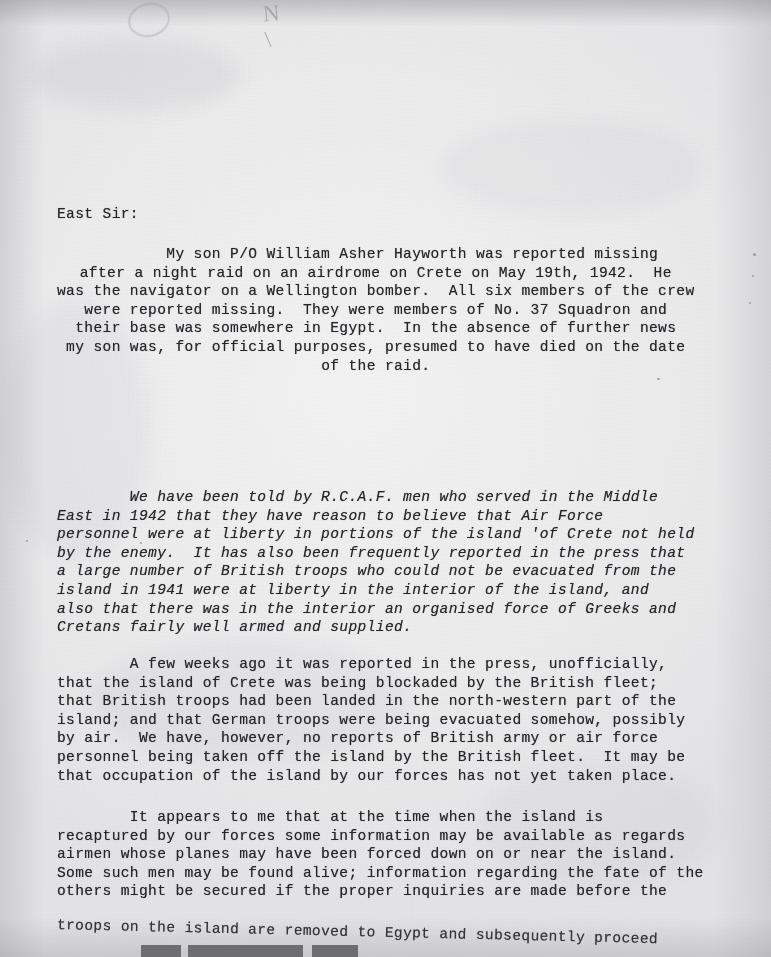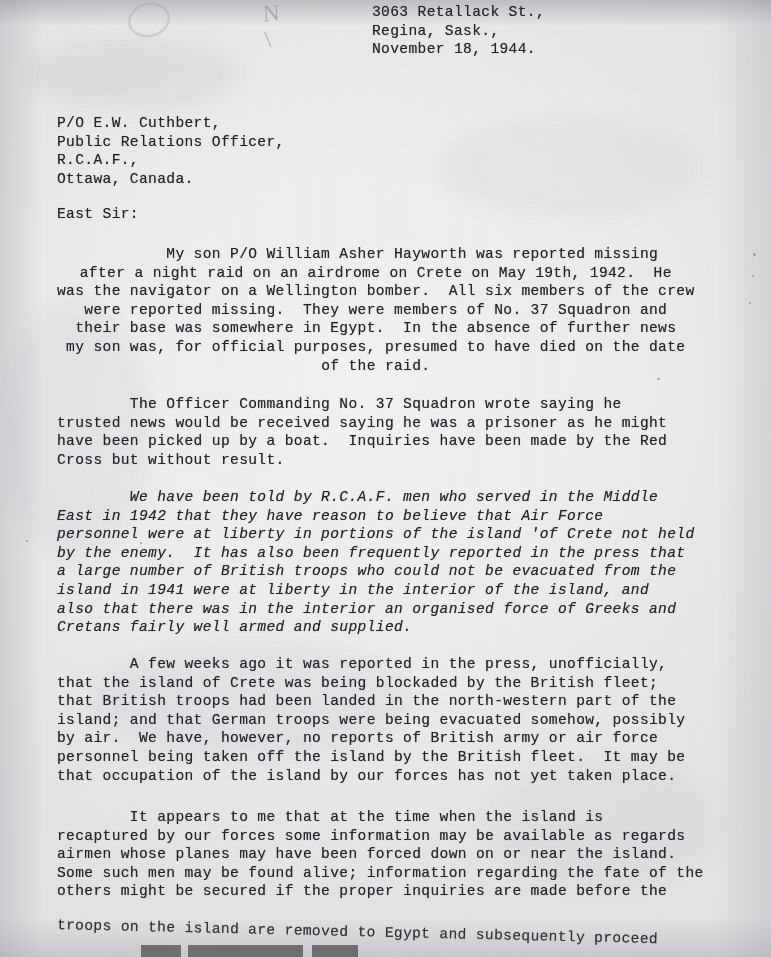--- a/index.html
+++ b/index.html
@@ -157,42 +157,31 @@
   <div class="smudge-ring"></div>
   <div class="pencil-mark">N \</div>
 
   <div class="speck" style="left:753px; top:253px; width:3px; height:3px;"></div>
   <div class="speck" style="left:752px; top:275px; width:2px; height:2px;"></div>
   <div class="speck" style="left:749px; top:302px; width:2px; height:2px;"></div>
   <div class="speck" style="left:140px; top:542px; width:2px; height:2px;"></div>
   <div class="speck" style="left:657px; top:378px; width:3px; height:2px;"></div>
   <div class="speck" style="left:26px;  top:540px; width:2px; height:2px;"></div>
 
-  <div class="typed" id="header-block">3063 Retallack St.,
-Regina, Sask.,
-November 18, 1944.</div>
-
-  <div class="typed" id="address-block">P/O E.W. Cuthbert,
-Public Relations Officer,
-R.C.A.F.,
-Ottawa, Canada.</div>
+
 
   <div class="typed" id="salutation">East Sir:</div>
 
   <div class="typed para" id="para-1">        My son P/O William Asher Hayworth was reported missing
 after a night raid on an airdrome on Crete on May 19th, 1942.  He
 was the navigator on a Wellington bomber.  All six members of the crew
 were reported missing.  They were members of No. 37 Squadron and
 their base was somewhere in Egypt.  In the absence of further news
 my son was, for official purposes, presumed to have died on the date
 of the raid.</div>
-  <div class="typed para" id="para-2">        The Officer Commanding No. 37 Squadron wrote saying he
-trusted news would be received saying he was a prisoner as he might
-have been picked up by a boat.  Inquiries have been made by the Red
-Cross but without result.</div>
   <div class="typed para" id="para-3">        We have been told by R.C.A.F. men who served in the Middle
 East in 1942 that they have reason to believe that Air Force
 personnel were at liberty in portions of the island 'of Crete not held
 by the enemy.  It has also been frequently reported in the press that
 a large number of British troops who could not be evacuated from the
 island in 1941 were at liberty in the interior of the island, and
 also that there was in the interior an organised force of Greeks and
 Cretans fairly well armed and supplied.</div>
   <div class="typed para" id="para-5">        It appears to me that at the time when the island is
 recaptured by our forces some information may be available as regards

